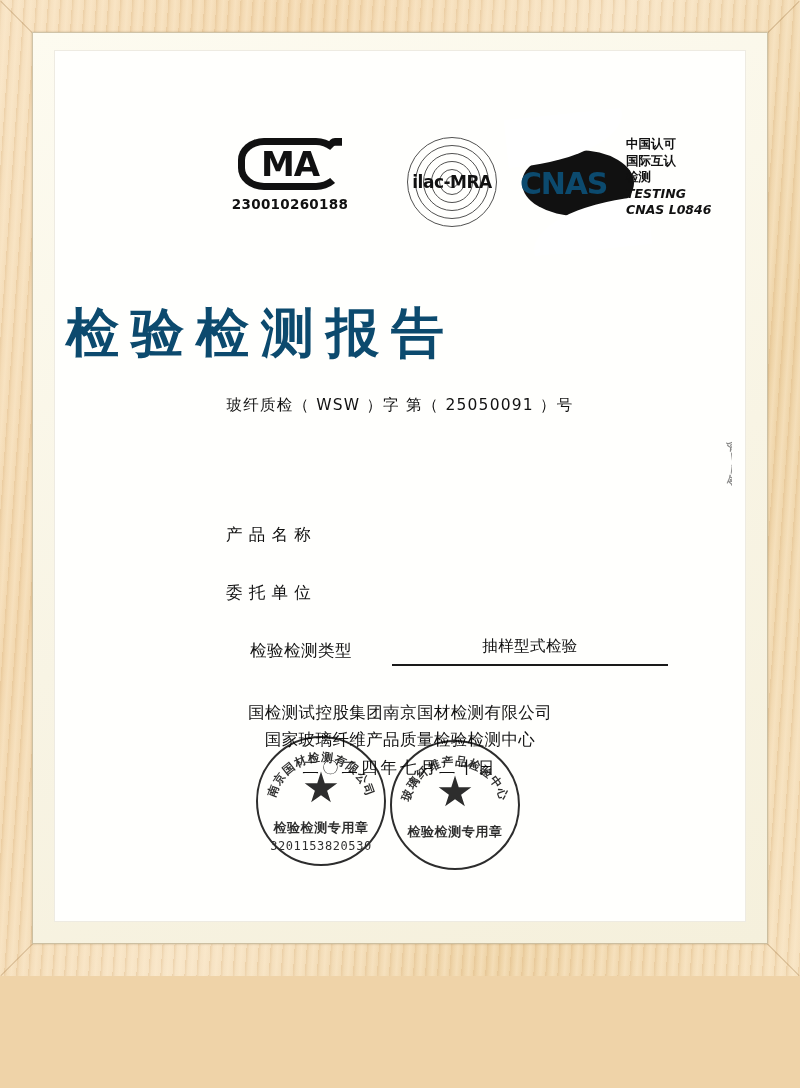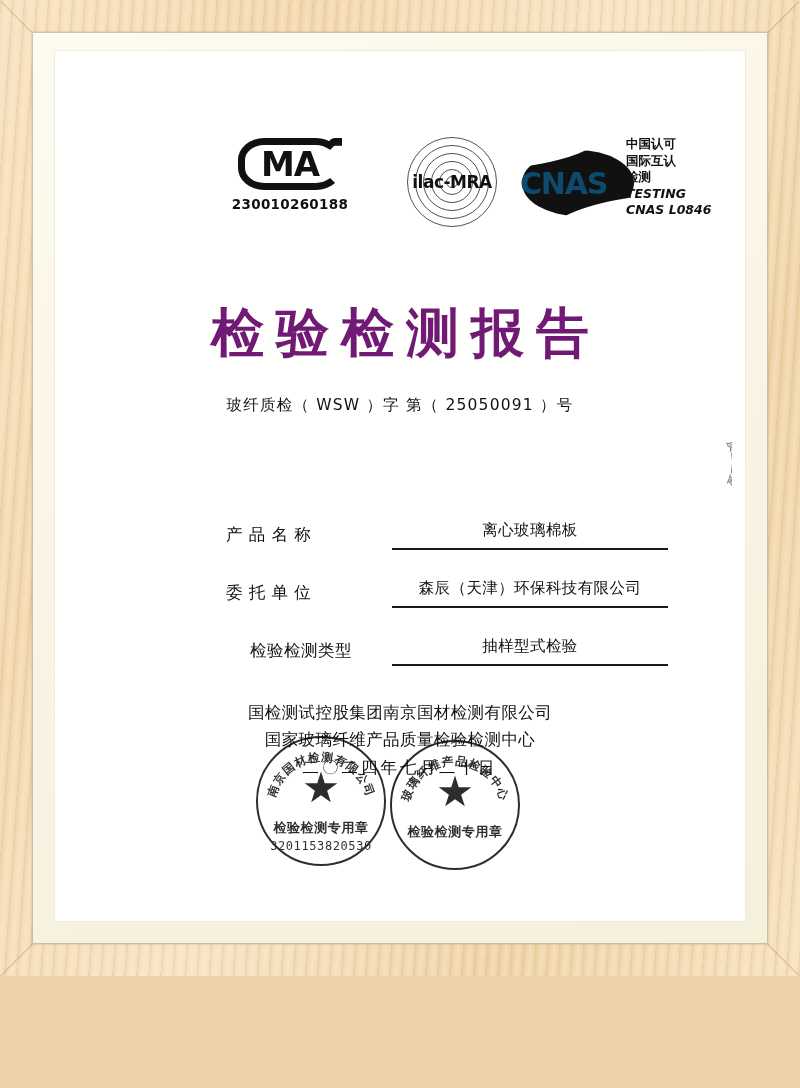--- a/index.html
+++ b/index.html
@@ -91,23 +91,23 @@
     text-align:left;font-family:"DejaVu Sans",sans-serif;font-weight:bold;
     font-size:30px;letter-spacing:-1.2px;color:#0c4a6e;
     -webkit-text-stroke:0;
   }
   #cnas-text{position:absolute;left:572px;top:0px;width:130px;line-height:1.32;color:#111;}
   #cnas-text .cn{font-size:12.5px;font-weight:bold;font-family:"DejaVu Sans",sans-serif;}
   #cnas-text .en{font-size:12.5px;font-weight:bold;font-family:"DejaVu Sans",sans-serif;font-style:italic;}
 
   
   #title{
-    position:absolute;left:0;right:0;top:248px;text-align:center;
+    position:absolute;left:0;right:0;top:248px;
     font-size:53px;font-weight:bold;letter-spacing:12px;
-    text-indent:12px;color:#701a75;
+    text-indent:12px;color:#0c4a6e;
     font-family:"DejaVu Sans","Liberation Sans",sans-serif;
   }
   #subtitle{
     position:absolute;left:0;right:0;top:345px;text-align:center;
     font-size:15.5px;letter-spacing:1.2px;color:#121212;
   }
 
   
   #fields{position:absolute;left:0;right:0;top:470px;}
   .row{position:relative;height:58px;}
@@ -224,32 +224,24 @@
           </div>
         </div>
 
         <div id="title">检验检测报告</div>
         <div id="subtitle">玻纤质检（  WSW  ）字 第（  25050091  ）号</div>
 
         <div id="fields">
 
           <div class="row">
             <div class="lbl">产 品 名 称</div>
-            <div class="val-wrap">
-              <span class="val">离心玻璃棉板</span>
-              <div class="ul"></div>
-            </div>
           </div>
 
           <div class="row">
             <div class="lbl">委 托 单 位</div>
-            <div class="val-wrap">
-              <span class="val">森辰（天津）环保科技有限公司</span>
-              <div class="ul"></div>
-            </div>
           </div>
 
           <div class="row">
             <div class="lbl tight">检验检测类型</div>
             <div class="val-wrap">
               <span class="val">抽样型式检验</span>
               <div class="ul"></div>
             </div>
           </div>
         </div>

